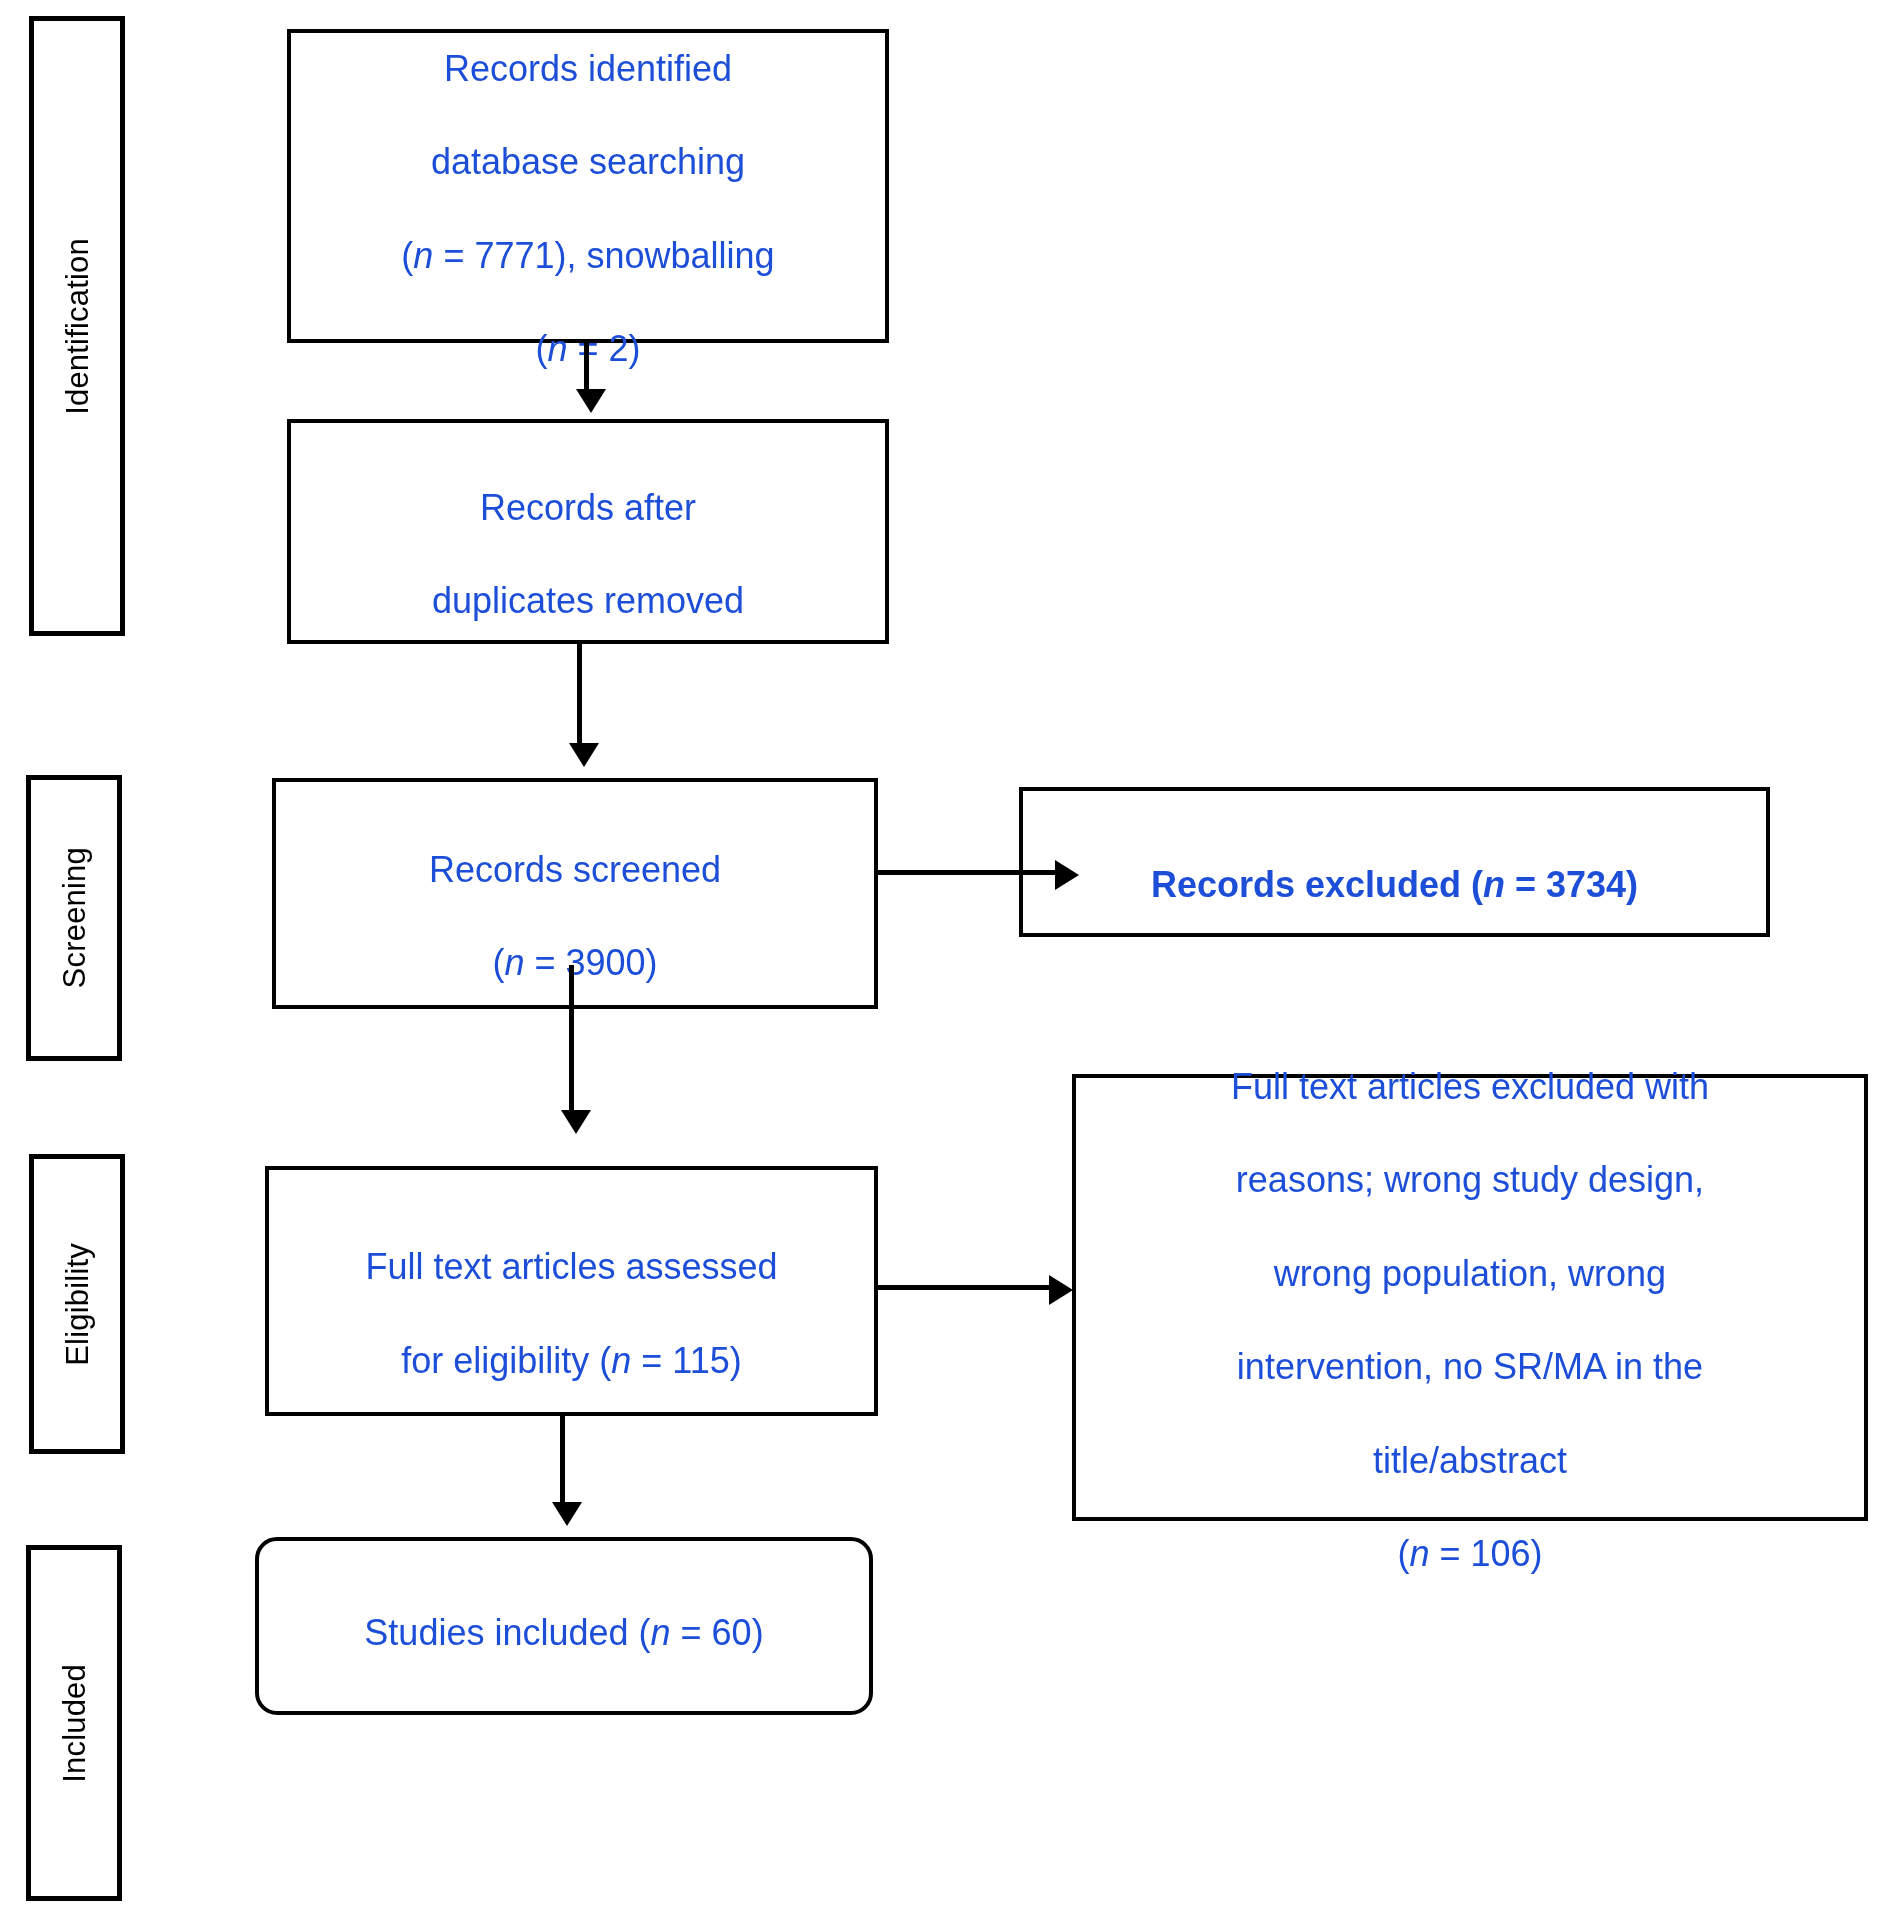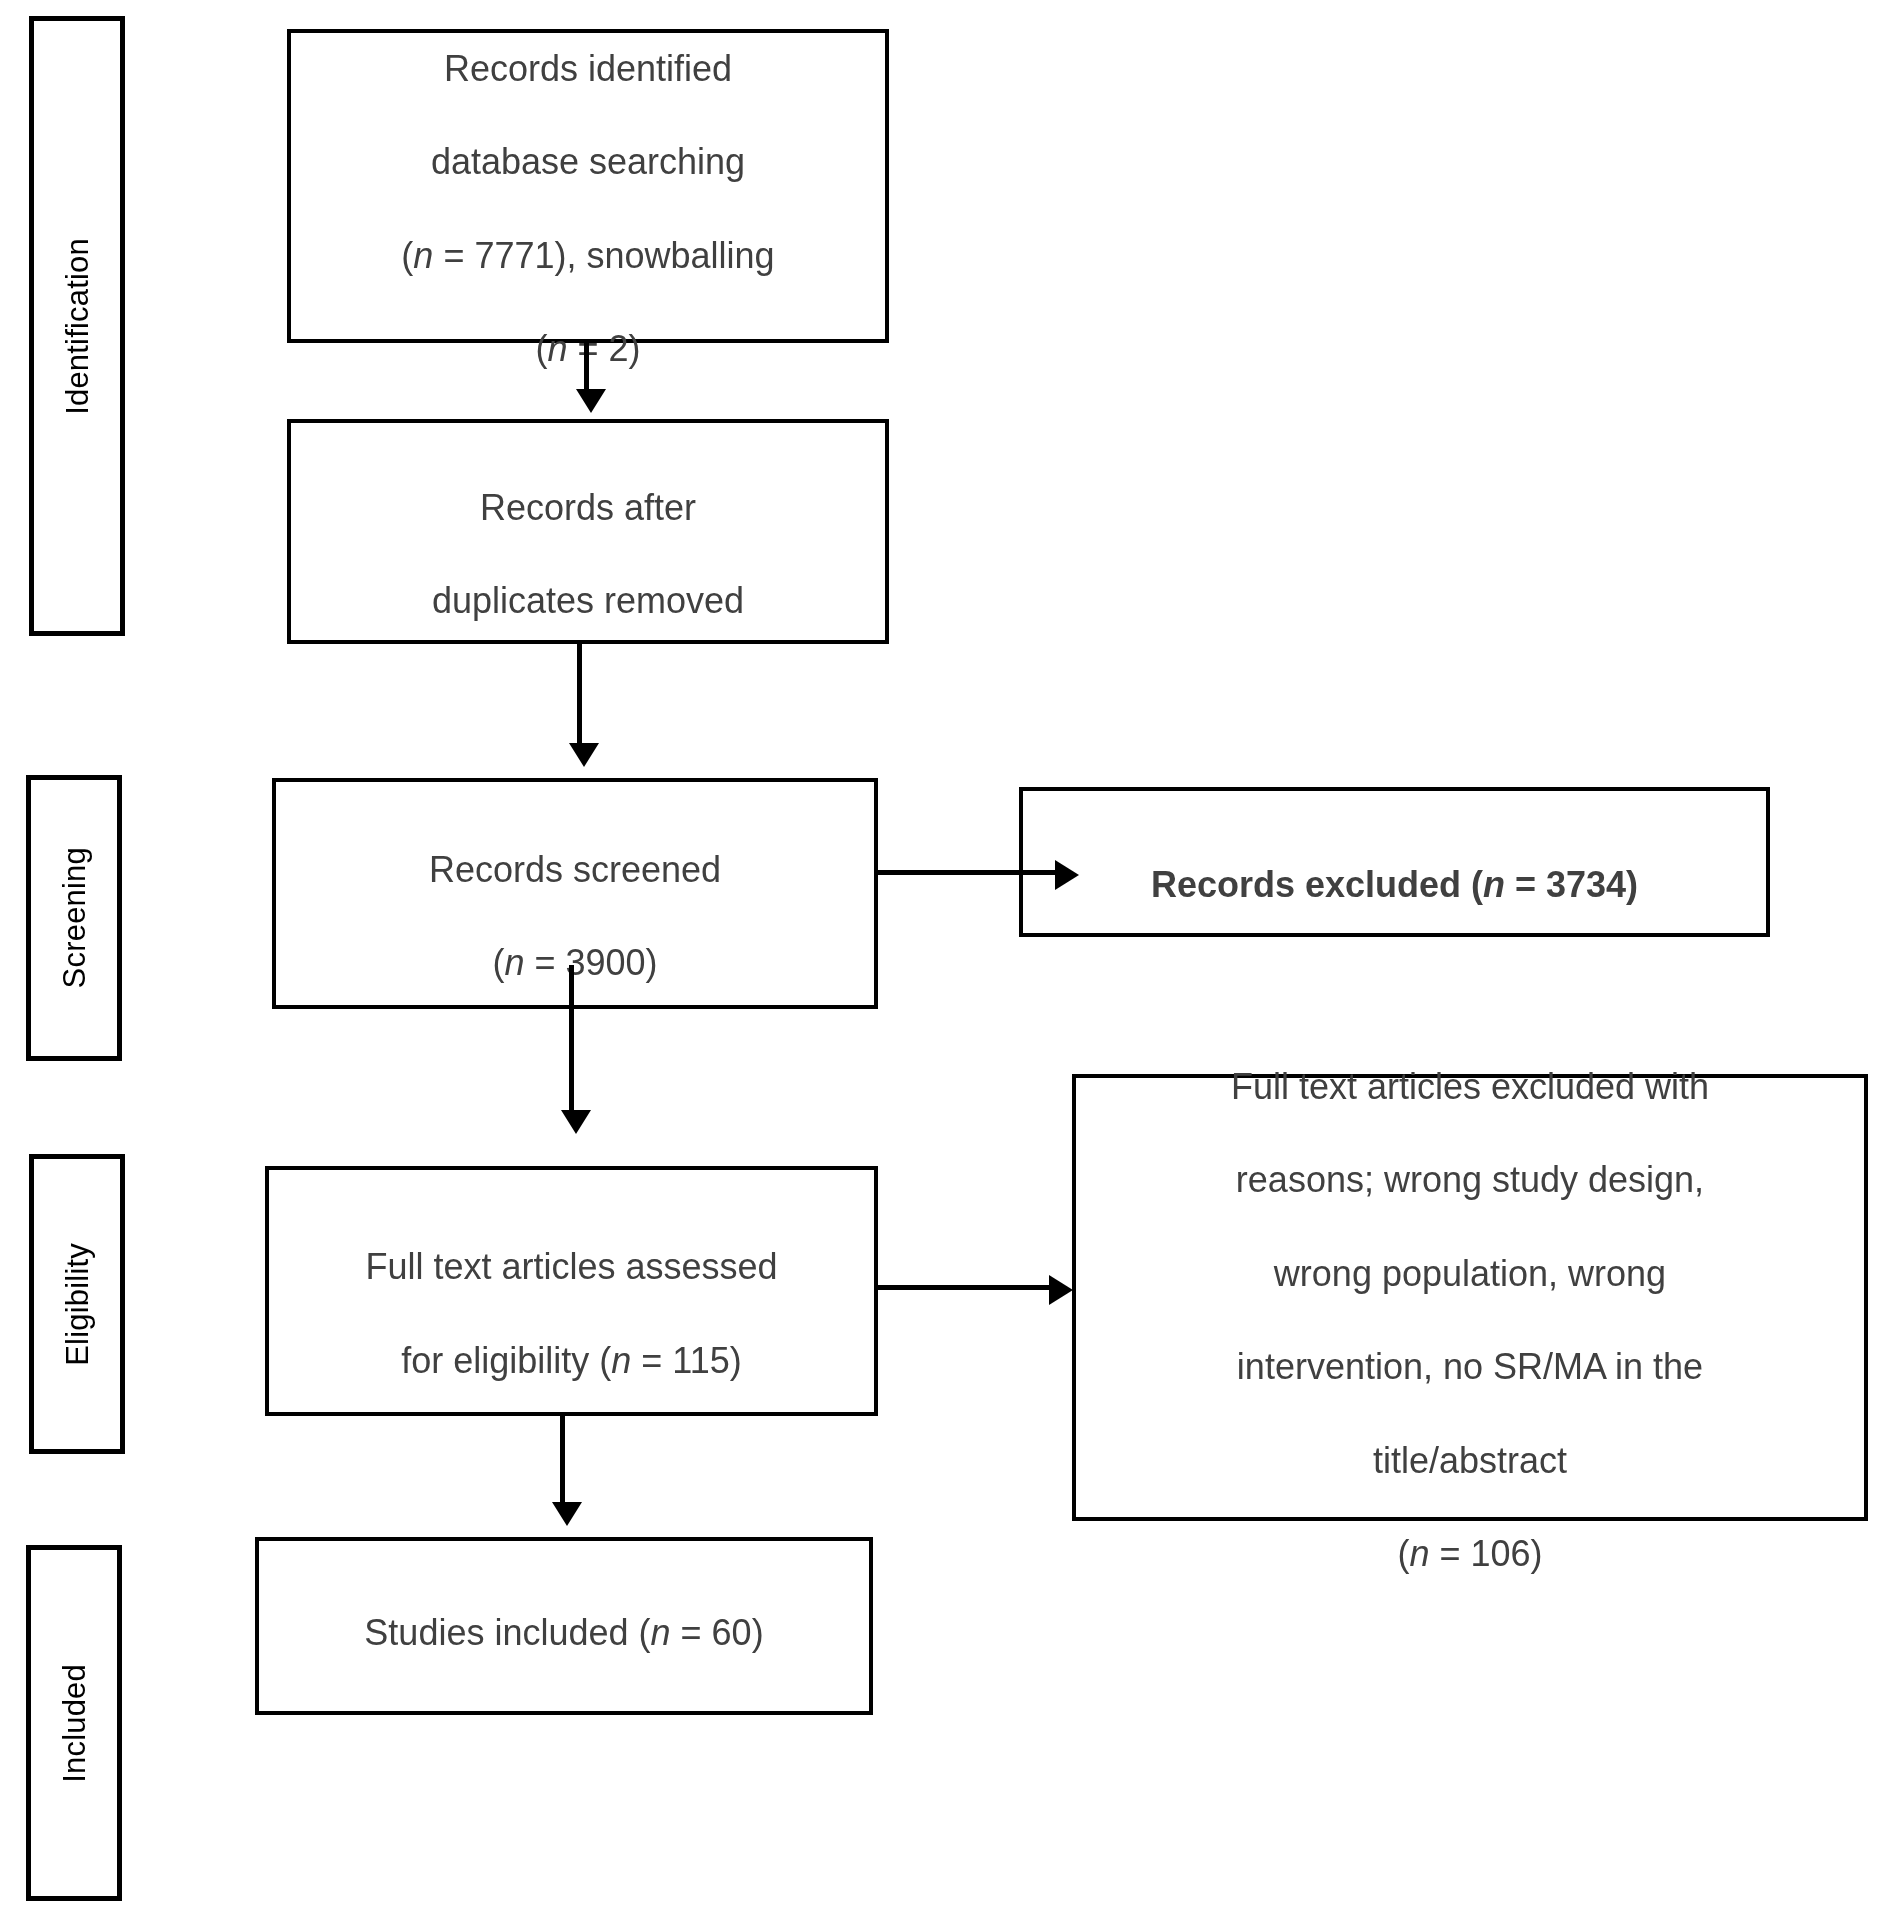--- a/index.html
+++ b/index.html
@@ -46,21 +46,21 @@
     display: flex;
     align-items: center;
     justify-content: center;
     padding: 0 12px;
   }
   .flow-text {
     font-size: 36px;
     line-height: 1.30;
     text-align: center;
     white-space: pre-line;
-    color: #404040;
+    color: #1d4ed8;
   }
 
   .flow-text .it { font-style: italic; }
 
   
   .arrow-v {
     position: absolute;
     width: 0;
     border-left: 5.2px solid #000000;
     box-sizing: border-box;
@@ -154,21 +154,21 @@
       <span>Full text articles excluded with</span><br>
       <span>reasons; wrong study design,</span><br>
       <span>wrong population, wrong</span><br>
       <span>intervention, no SR/MA in the</span><br>
       <span>title/abstract</span><br>
       <span>(</span><span class="it">n</span><span> = 106)</span>
     </div>
   </div>
 
   <div class="flow-box" style="left:255px; top:1537px; width:618px; height:178px;
-              align-items:flex-start; padding-top:22.5px;">
+              align-items:flex-start; padding-top:22.5px;border-radius:22px;">
     <div class="flow-text">
       <span>Studies included (</span><span class="it">n</span><span> = 60)</span>
     </div>
   </div>
 
   <div class="arrow-v" style="left:584px; top:343px; height:56px;">
     <span class="head"></span>
   </div>
 
   <div class="arrow-v" style="left:577px; top:644px; height:109px;">

